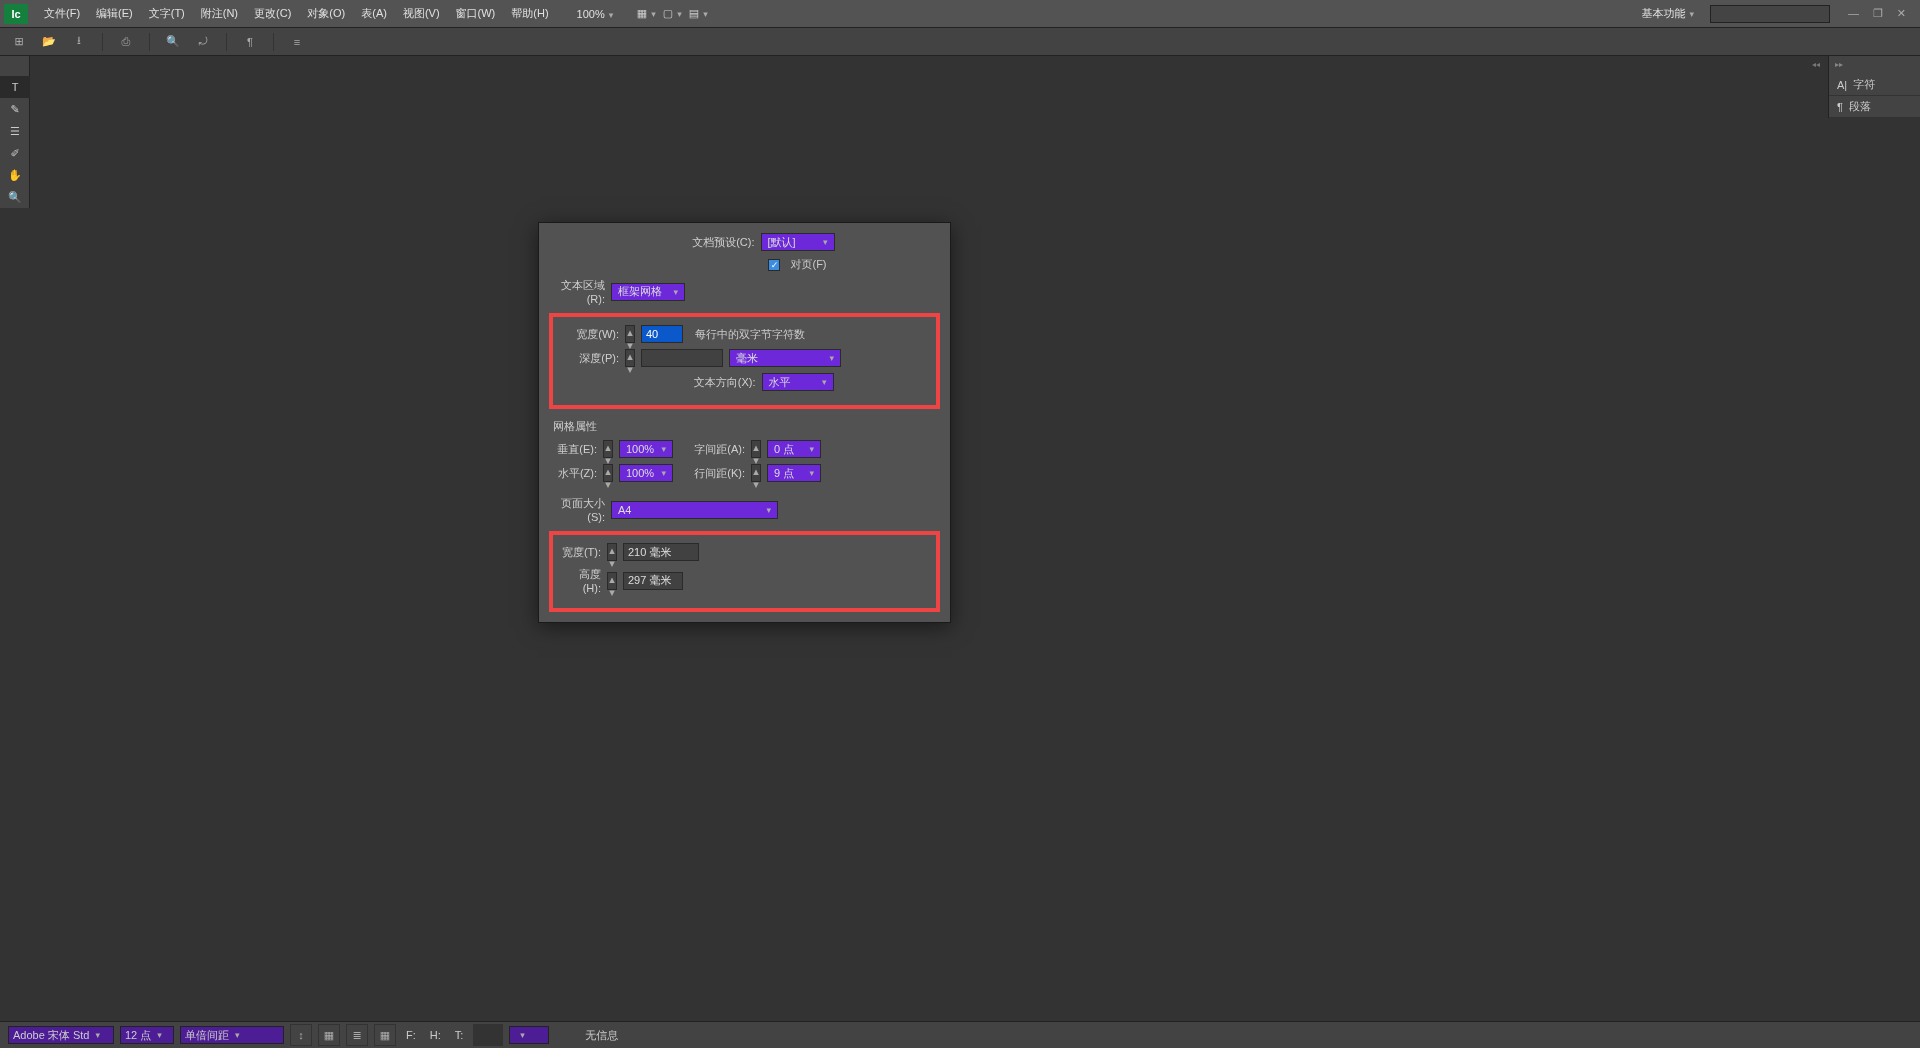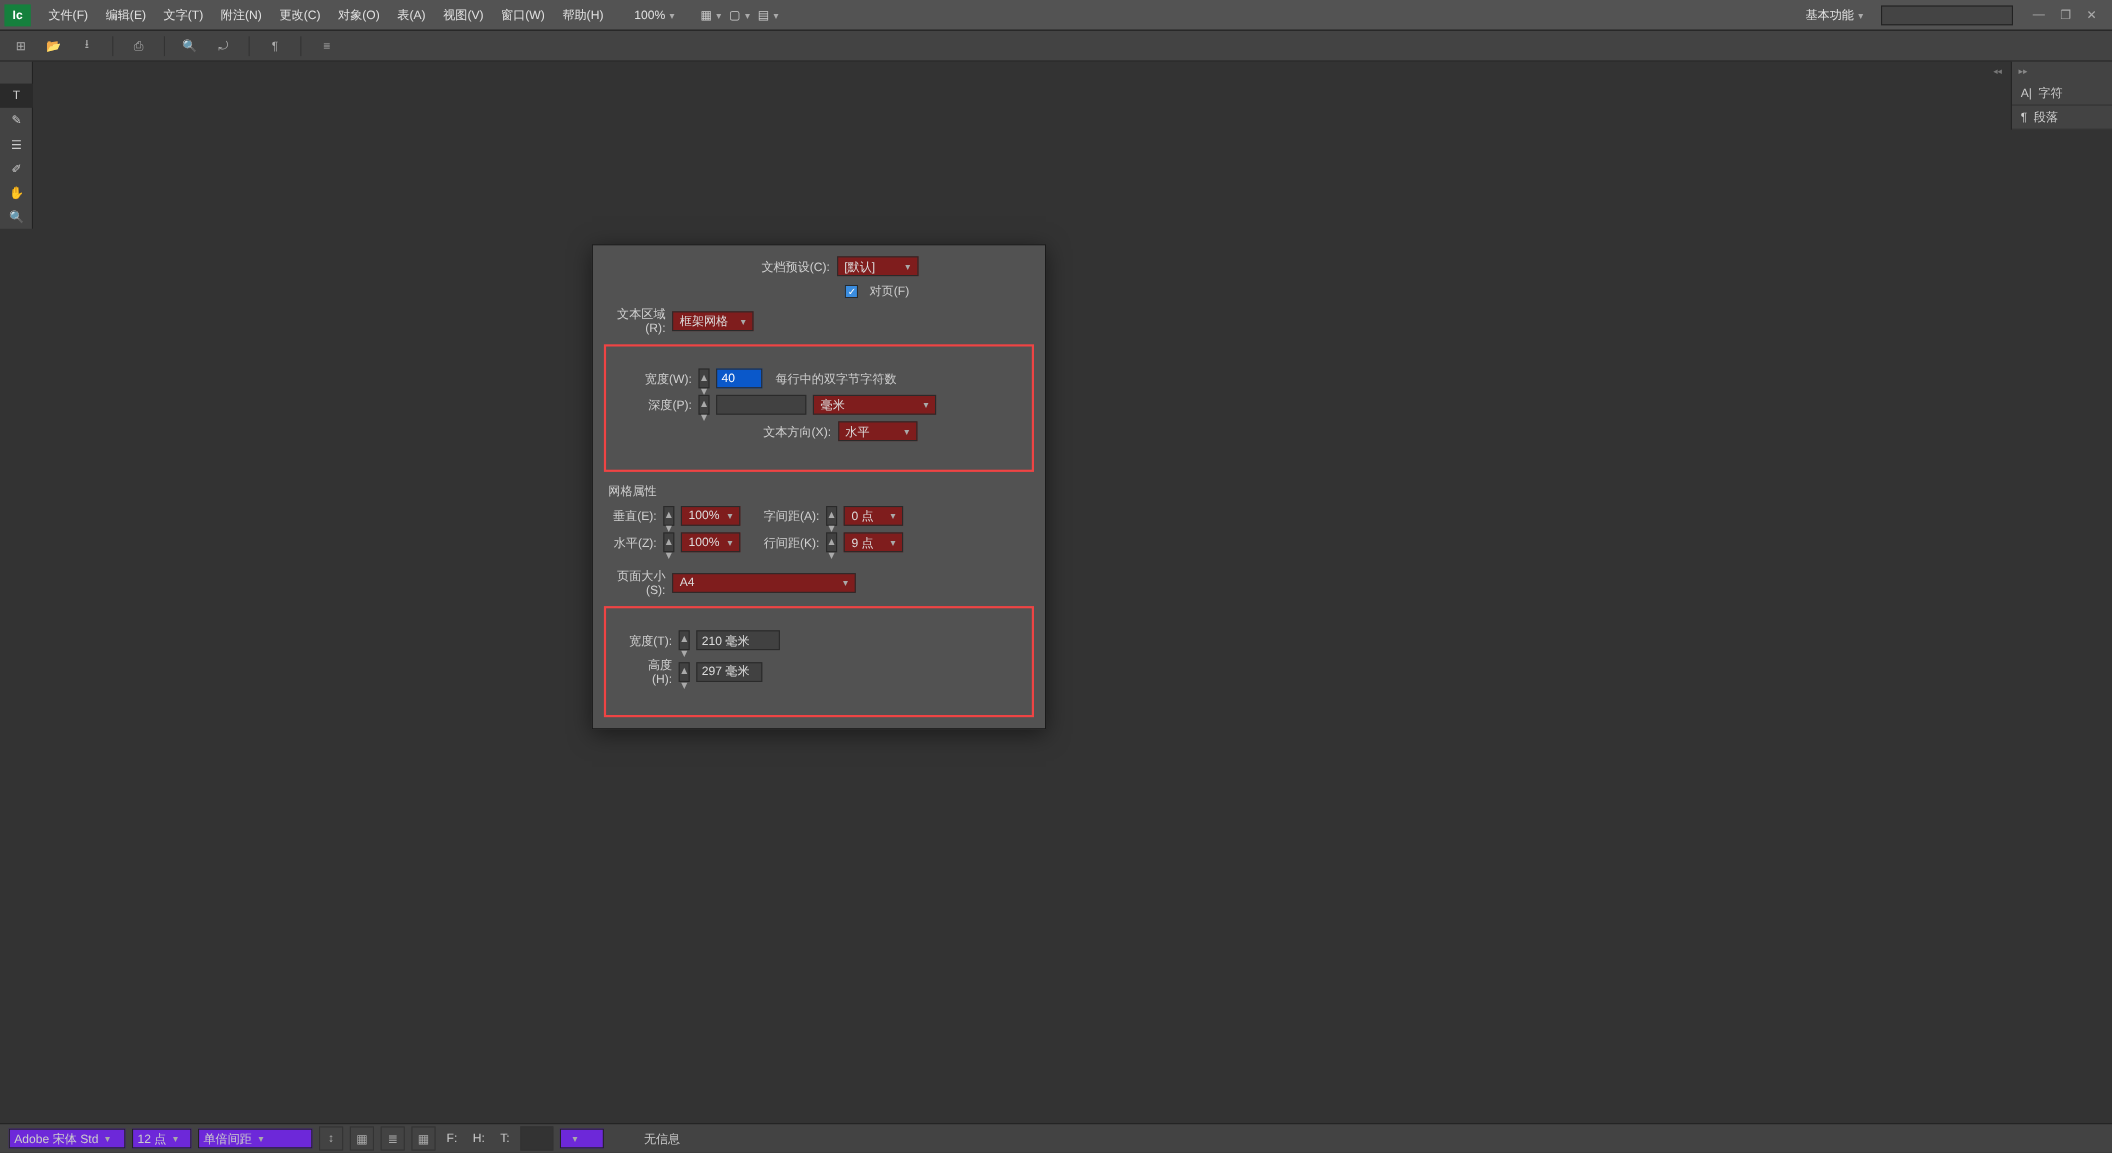--- a/index.html
+++ b/index.html
@@ -32,39 +32,39 @@
 .canvas { position: absolute; left: 30px; right: 92px; top: 56px; bottom: 27px; background: #333333; }
 .canvas-top-hint { position: absolute; top: 4px; right: 8px; color: #777; font-size: 8px; }
 
 
 .right-strip { position: absolute; right: 0; top: 56px; width: 92px; background: #434343; border-left: 1px solid #222; }
 .right-arrow { position: absolute; top: 4px; left: 6px; color: #888; font-size: 8px; }
 .panel-tab { display: flex; align-items: center; height: 22px; padding: 0 8px; gap: 6px; color: #ccc; border-bottom: 1px solid #333; cursor: pointer; }
 
 
 .statusbar { position: absolute; bottom: 0; left: 0; right: 0; height: 27px; background: #434343; border-top: 1px solid #222; display: flex; align-items: center; padding: 0 8px; gap: 6px; }
-.sb-combo { height: 18px; background: #6d28d9; border: 1px solid #222; display: inline-flex; align-items: center; padding: 0 4px; color: #ccc; }
+.sb-combo { height: 18px; background: #4c1d95; border: 1px solid #222; display: inline-flex; align-items: center; padding: 0 4px; color: #ccc; }
 .sb-combo .chev { margin-left: 6px; }
 .sb-btn { width: 22px; height: 22px; display: flex; align-items: center; justify-content: center; color: #aaa; border: 1px solid #333; }
 .sb-lbl { color: #ccc; margin: 0 4px; }
 .sb-info { margin-left: 30px; color: #ccc; }
 
 
 .dialog { position: absolute; left: 538px; top: 222px; width: 413px; background: #525252; border: 1px solid #1a1a1a; box-shadow: 0 4px 20px rgba(0,0,0,0.5); }
 .dialog-title { height: 20px; background: #fff; color: #333; display: flex; align-items: center; padding: 0 8px; font-size: 11px; }
 .dialog-body { display: flex; padding: 10px; gap: 10px; }
 .dialog-left { flex: 1; }
 .dialog-right { width: 90px; display: flex; flex-direction: column; gap: 8px; }
 .dlg-row { display: flex; align-items: center; margin-bottom: 6px; gap: 6px; }
 .dlg-label { text-align: right; color: #d0d0d0; font-size: 11px; }
-.dlg-combo { height: 18px; background: #7f1d1d; border: 1px solid #2a2a2a; display: inline-flex; align-items: center; padding: 0 6px; color: #ddd; justify-content: space-between; }
+.dlg-combo { height: 18px; background: #6d28d9; border: 1px solid #2a2a2a; display: inline-flex; align-items: center; padding: 0 6px; color: #ddd; justify-content: space-between; }
 .dlg-input { height: 18px; background: #414141; border: 1px solid #2a2a2a; display: inline-flex; align-items: center; padding: 0 4px; color: #ddd; }
 .dlg-input.sel { background: #0a58ca; color: #fff; }
 .spinner { width: 10px; height: 18px; display: inline-flex; flex-direction: column; border: 1px solid #2a2a2a; background: #414141; font-size: 6px; justify-content: space-around; align-items: center; color: #aaa; }
-.dlg-group { border: 2px solid #ef4444; padding: 20px; margin-top: 8px; }
+.dlg-group { border: 4px solid #ef4444; padding: 8px; margin-top: 8px; }
 .dlg-group-title { color: #d0d0d0; margin-bottom: 6px; margin-left: 4px; }
 .dlg-btn { height: 22px; border: 1px solid #888; border-radius: 11px; display: flex; align-items: center; justify-content: center; color: #eee; cursor: pointer; background: #525252; font-size: 11px; }
 .dlg-btn.primary { border: 2px solid #ccc; font-weight: 500; }
 .checkbox { width: 12px; height: 12px; background: #3a8de0; display: inline-flex; align-items: center; justify-content: center; color: #fff; font-size: 9px; border: 1px solid #2a2a2a; margin-right: 4px; }
 .suffix-label { color: #ccc; margin-left: 6px; }
 </style>
 </head>
 <body>
 
 <div class="menubar">

